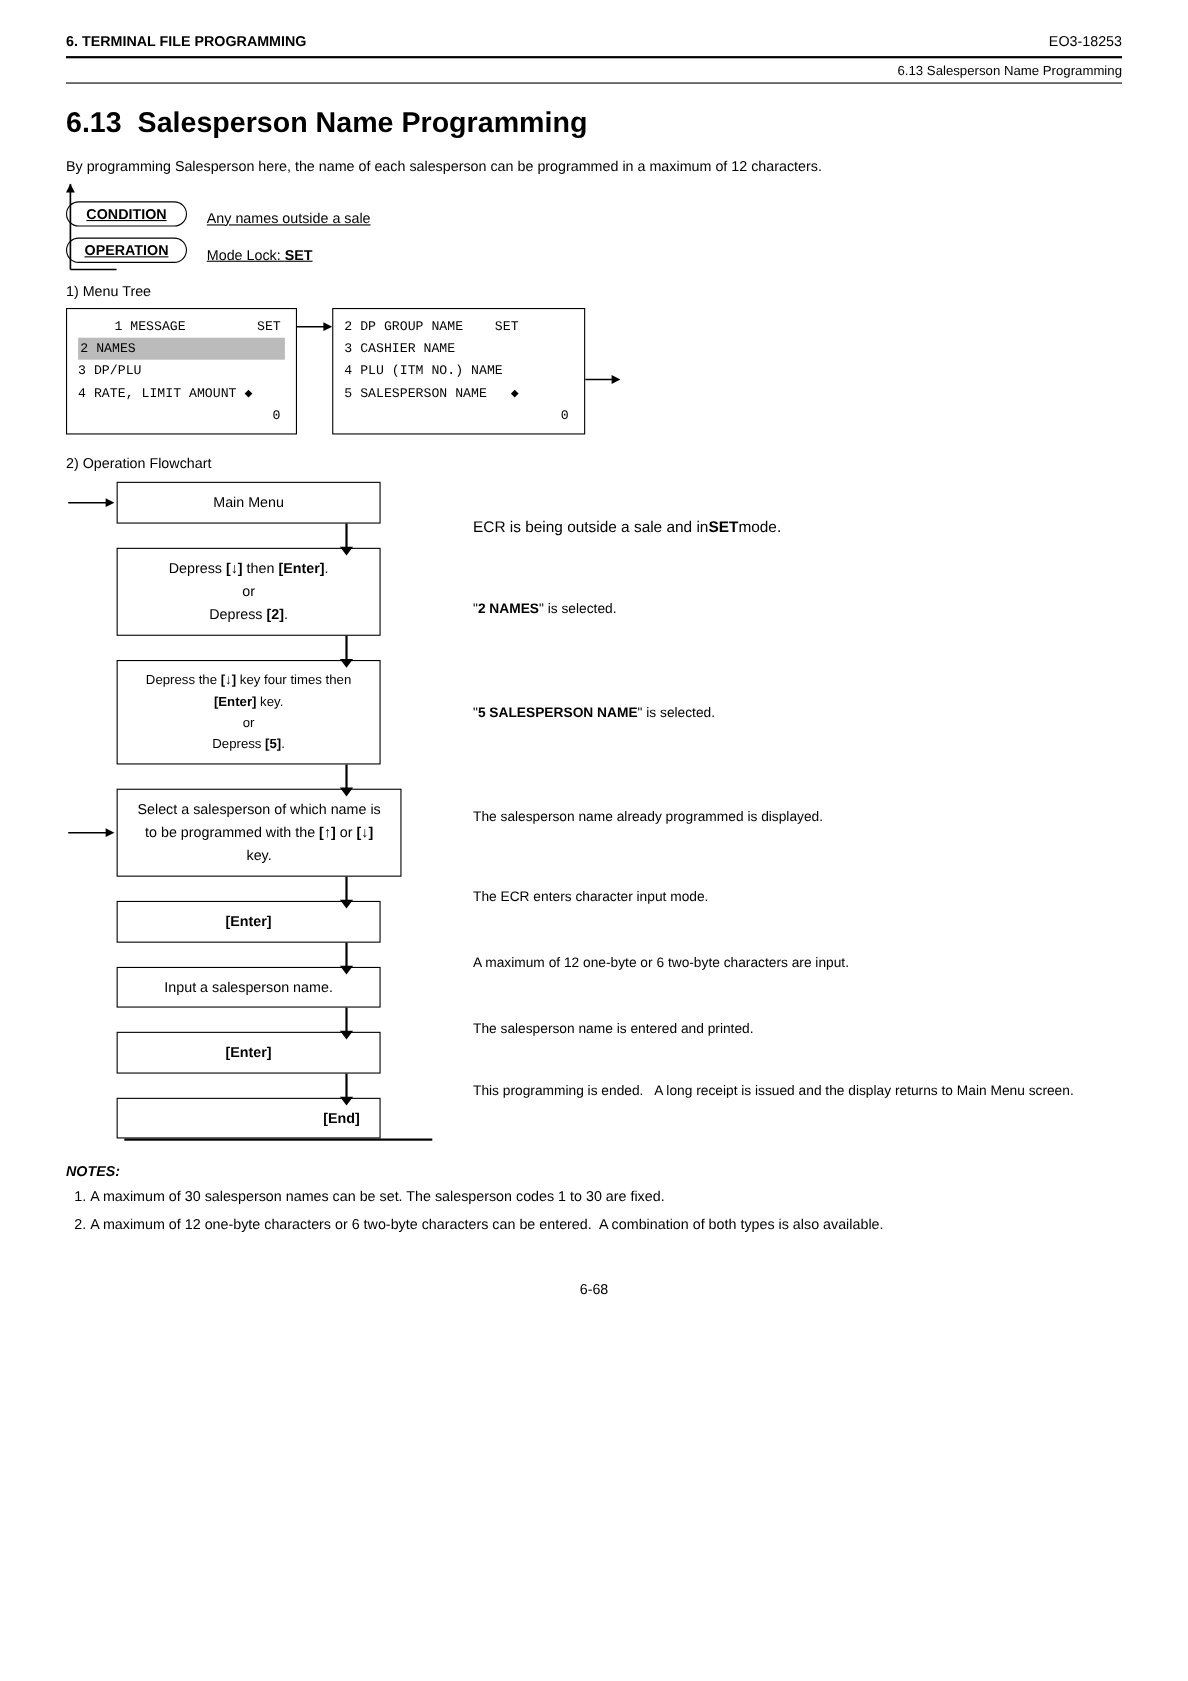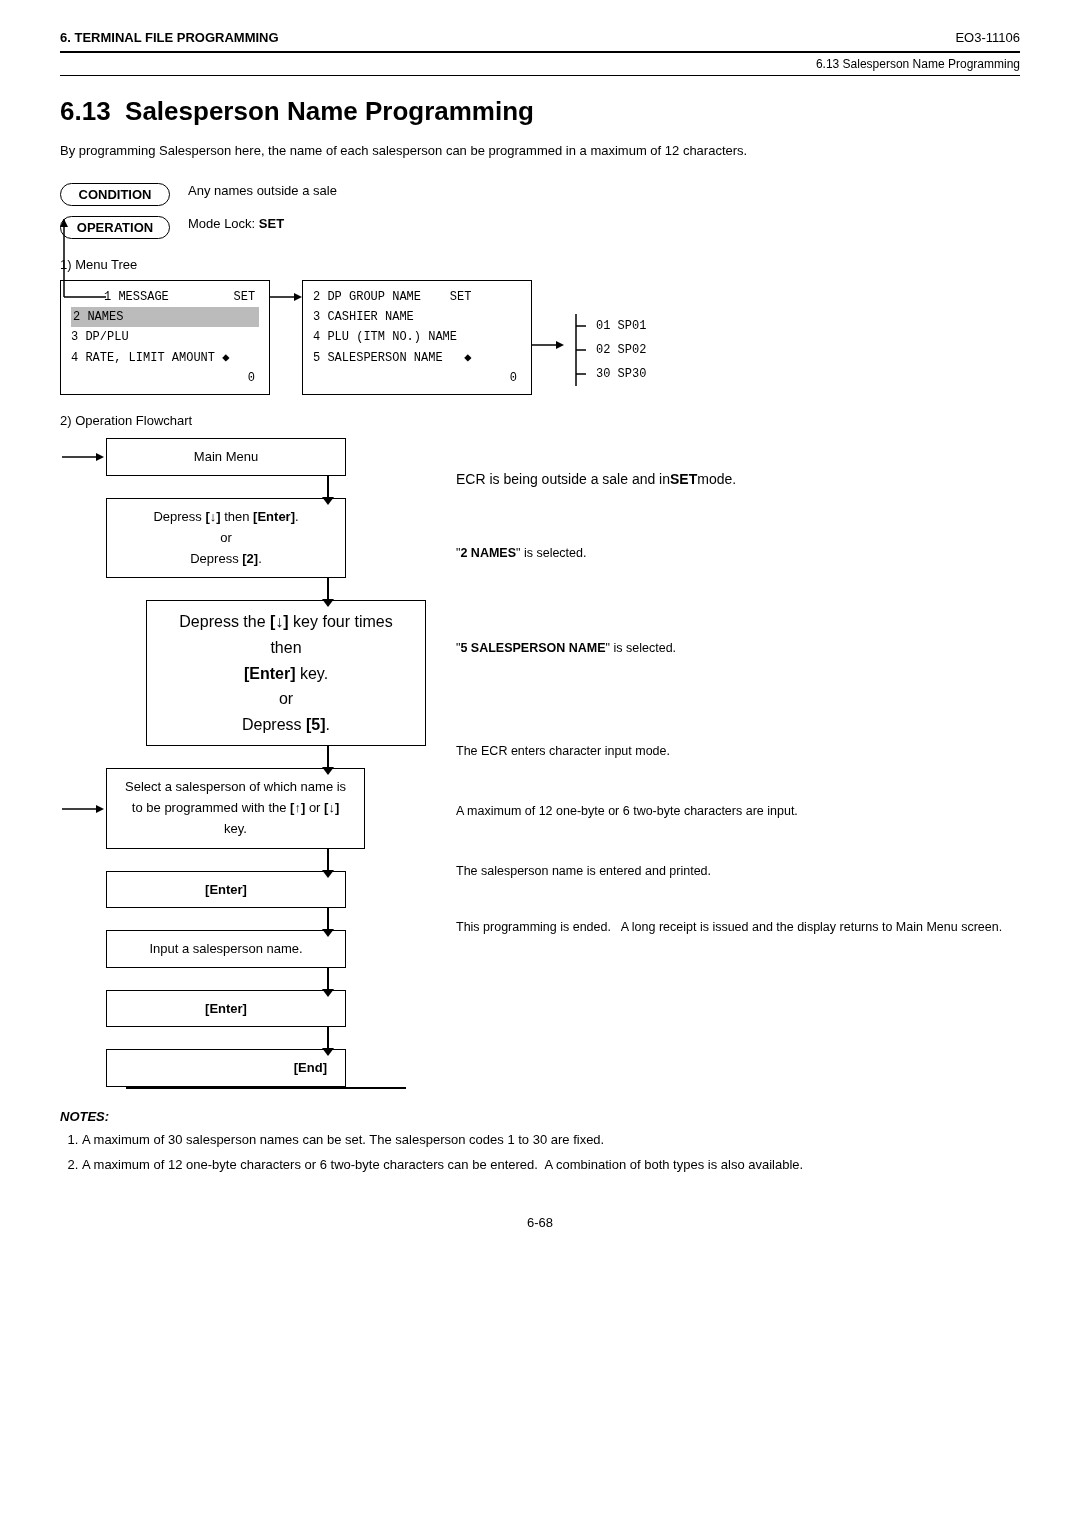--- a/index.html
+++ b/index.html
@@ -46,22 +46,23 @@
       margin-bottom: 14px;
       margin-top: 10px;
     }
     .intro-text {
       font-size: 13px;
       margin-bottom: 22px;
       line-height: 1.5;
     }
     .condition-row, .operation-row {
       display: flex;
-      align-items: flex-start;
+      align-items: flex-end;
       margin-bottom: 10px;
+      text-decoration: underline;
     }
     .badge {
       border: 1.5px solid #000;
       border-radius: 12px;
       padding: 3px 14px;
       font-size: 13px;
       font-weight: bold;
       margin-right: 18px;
       background: #fff;
       min-width: 110px;
@@ -152,21 +153,21 @@
       margin-top: 40px;
     }
   </style>
 </head>
 <body>
 
 <div class="page">
 
   <div class="header-top">
     <span class="left">6. TERMINAL FILE PROGRAMMING</span>
-    <span class="right">EO3-11106</span>
+    <span class="right">EO3-18253</span>
   </div>
   <div class="header-sub">
     <span>6.13 Salesperson Name Programming</span>
   </div>
 
   <h2>
     <span>6.13</span>&nbsp;&nbsp;<span>Salesperson Name Programming</span>
   </h2>
 
   <p class="intro-text">By programming Salesperson here, the name of each salesperson can be programmed in a maximum of 12 characters.</p>
@@ -208,34 +209,20 @@
       <div style="font-family:'Courier New',monospace;font-size:12px;text-align:right;padding-right:4px;">0</div>
     </div>
 
     <div style="display:flex;align-items:flex-start;padding-top:56px;">
       <svg width="32" height="18">
         <line x1="0" y1="9" x2="28" y2="9" stroke="#000" stroke-width="1.5"></line>
         <polygon points="24,5 32,9 24,13" fill="#000"></polygon>
       </svg>
     </div>
 
-    <div style="display:flex;align-items:flex-start;padding-top:34px;">
-      <svg width="24" height="72">
-
-        <line x1="12" y1="0" x2="12" y2="72" stroke="#000" stroke-width="1.5"></line>
-        <line x1="12" y1="12" x2="22" y2="12" stroke="#000" stroke-width="1.5"></line>
-        <line x1="12" y1="36" x2="22" y2="36" stroke="#000" stroke-width="1.5"></line>
-        <line x1="12" y1="60" x2="22" y2="60" stroke="#000" stroke-width="1.5"></line>
-      </svg>
-      <div class="sp-list" style="margin-top:0;line-height:2;">
-        <div class="sp-item" style="font-family:'Courier New',monospace;font-size:12px;">01 SP01</div>
-        <div class="sp-item" style="font-family:'Courier New',monospace;font-size:12px;">02 SP02</div>
-        <div class="sp-item" style="font-family:'Courier New',monospace;font-size:12px;">30 SP30</div>
-      </div>
-    </div>
   </div>
 
   <div class="flowchart-section">
     <div class="section-label">2)  Operation Flowchart</div>
 
     <div style="display:flex;flex-direction:row;align-items:flex-start;margin-top:10px;">
 
       <div style="display:flex;flex-direction:column;align-items:center;position:relative;min-width:340px;">
 
         <div style="display:flex;flex-direction:row;align-items:center;width:100%;justify-content:flex-start;margin-bottom:0;">
@@ -259,21 +246,21 @@
             Depress <b>[↓]</b> then <b>[Enter]</b>.<br>or<br>Depress <b>[2]</b>.
           </div>
         </div>
 
         <div style="width:2px;height:22px;background:#000;position:relative;margin-left:170px;">
           <div style="position:absolute;bottom:-7px;left:-5px;width:0;height:0;border-left:6px solid transparent;border-right:6px solid transparent;border-top:8px solid #000;"></div>
         </div>
 
         <div style="display:flex;flex-direction:row;align-items:center;width:100%;justify-content:flex-start;">
           <div style="width:46px;"></div>
-          <div class="fc-box" style="min-width:240px;max-width:280px;text-align:center;font-size:16px;line-height:1.6;margin-left:40px;">
+          <div class="fc-box" style="min-width:240px;max-width:280px;text-align:center;font-size:12px;line-height:1.6;">
             Depress the <b>[↓]</b> key four times then<br><b>[Enter]</b> key.<br>or<br>Depress <b>[5]</b>.
           </div>
         </div>
 
         <div style="width:2px;height:22px;background:#000;position:relative;margin-left:170px;">
           <div style="position:absolute;bottom:-7px;left:-5px;width:0;height:0;border-left:6px solid transparent;border-right:6px solid transparent;border-top:8px solid #000;"></div>
         </div>
 
         <div style="display:flex;flex-direction:row;align-items:center;width:100%;justify-content:flex-start;">
 
@@ -349,20 +336,23 @@
         </div>
 
         <div style="height:22px;"></div>
 
         <div style="min-height:80px;display:flex;align-items:center;font-size:12.5px;line-height:1.5;">
           "<b>5 SALESPERSON NAME</b>" is selected.
         </div>
 
         <div style="height:22px;"></div>
 
+        <div style="min-height:64px;display:flex;align-items:center;font-size:12.5px;line-height:1.5;">
+          The salesperson name already programmed is displayed.
+        </div>
 
         <div style="height:22px;"></div>
 
         <div style="min-height:38px;display:flex;align-items:center;font-size:12.5px;line-height:1.5;">
           The ECR enters character input mode.
         </div>
 
         <div style="height:22px;"></div>
 
         <div style="min-height:38px;display:flex;align-items:center;font-size:12.5px;line-height:1.5;">

